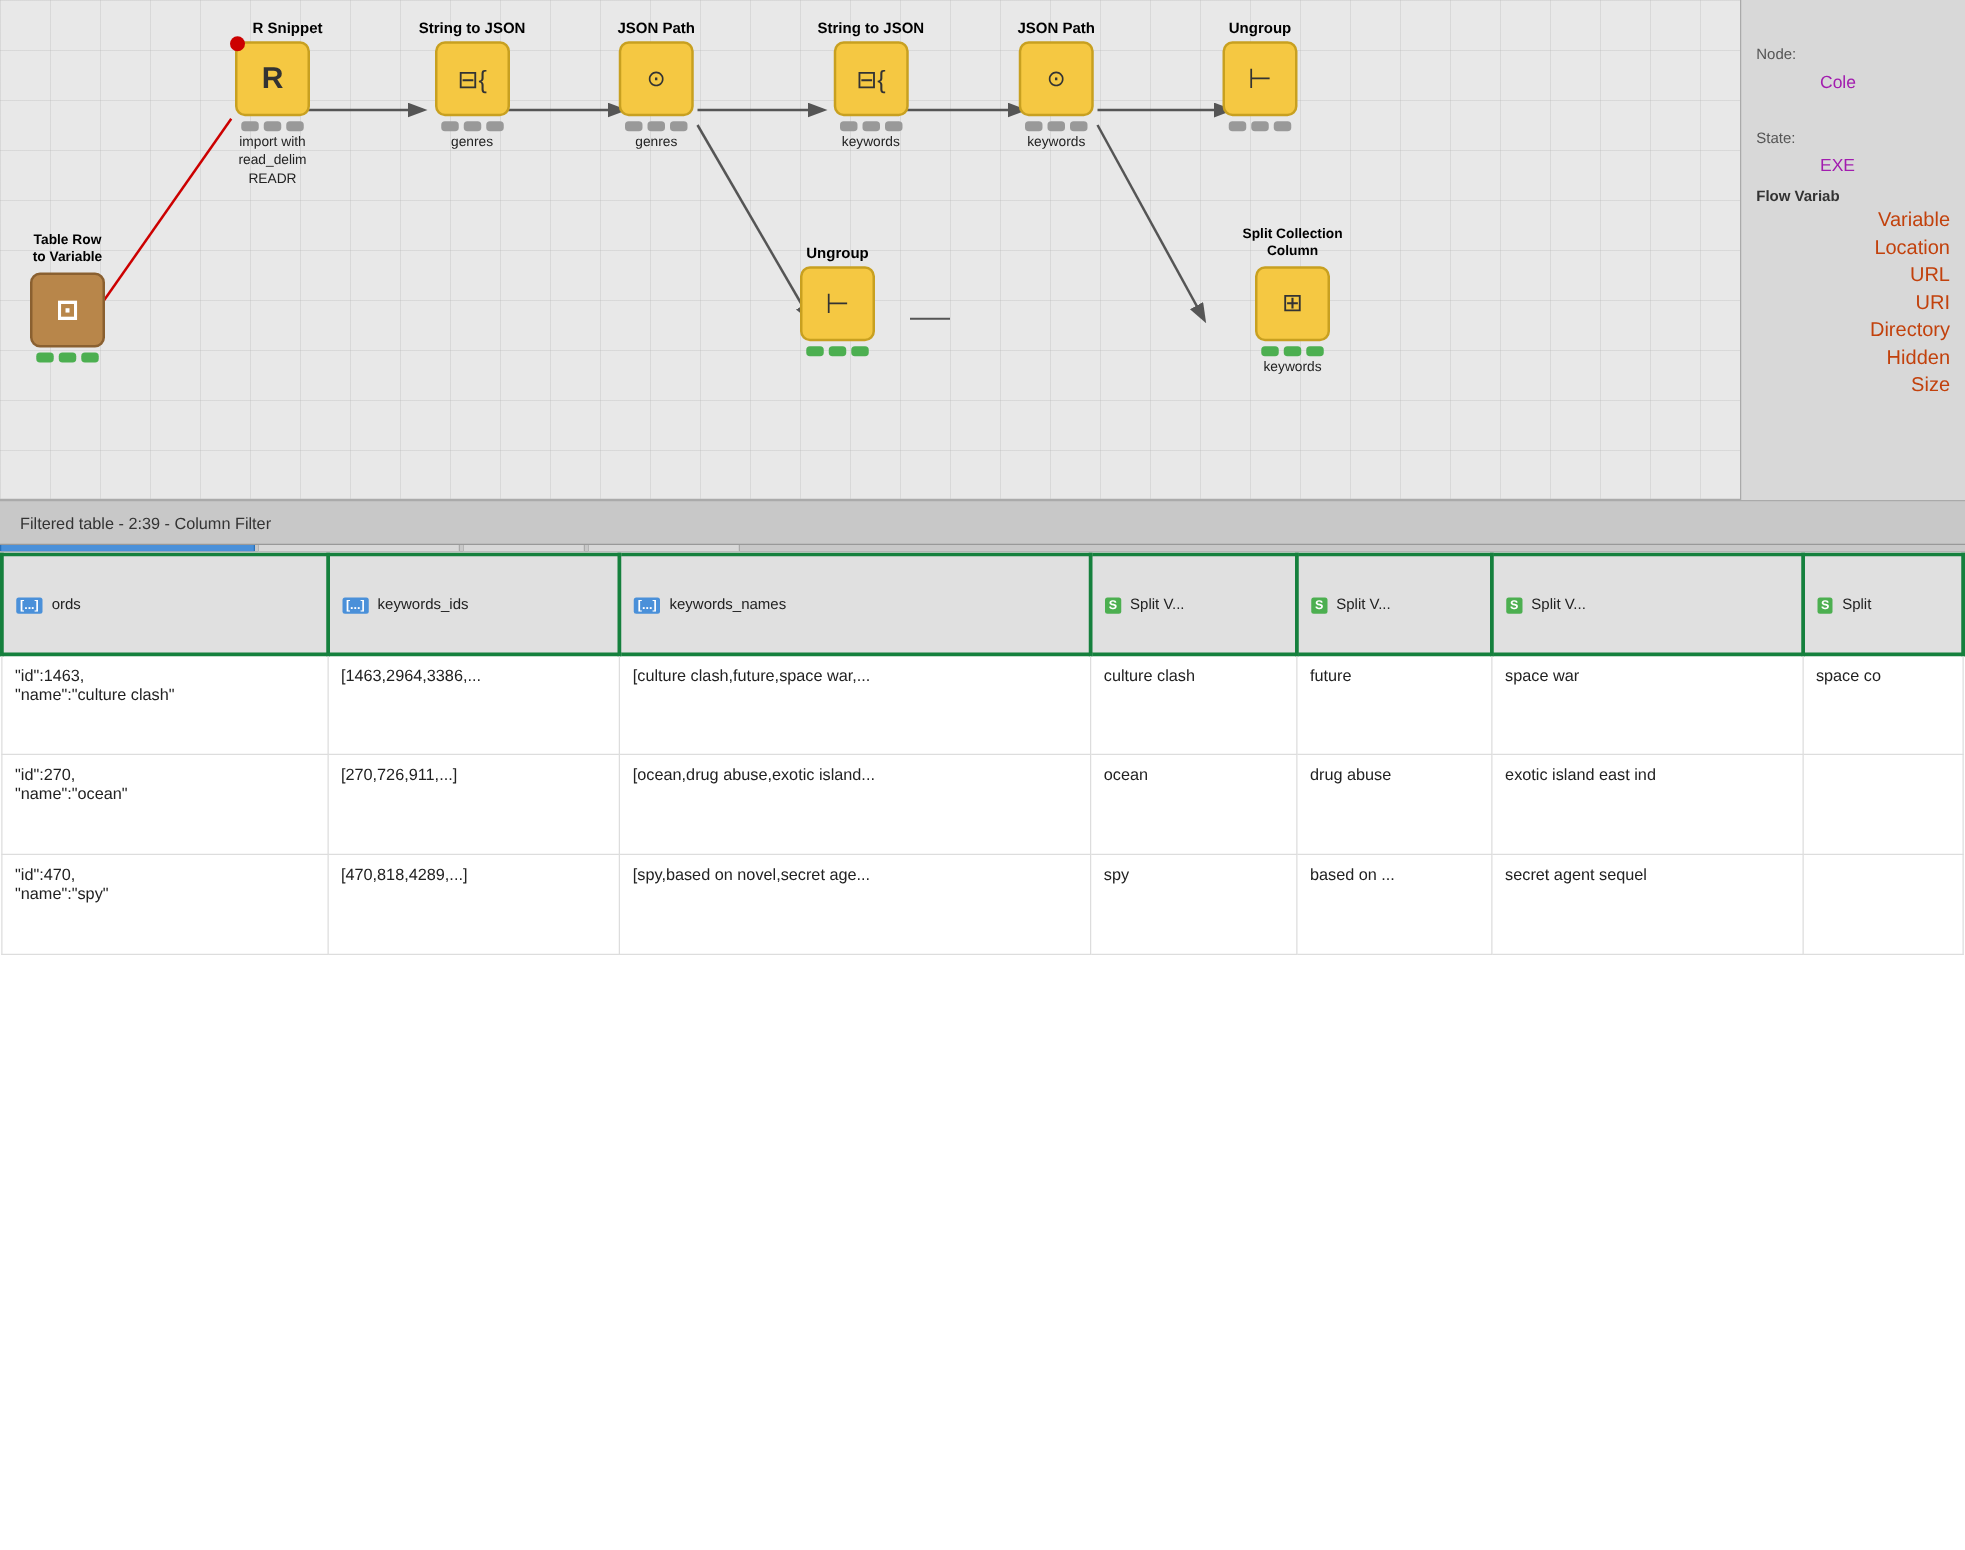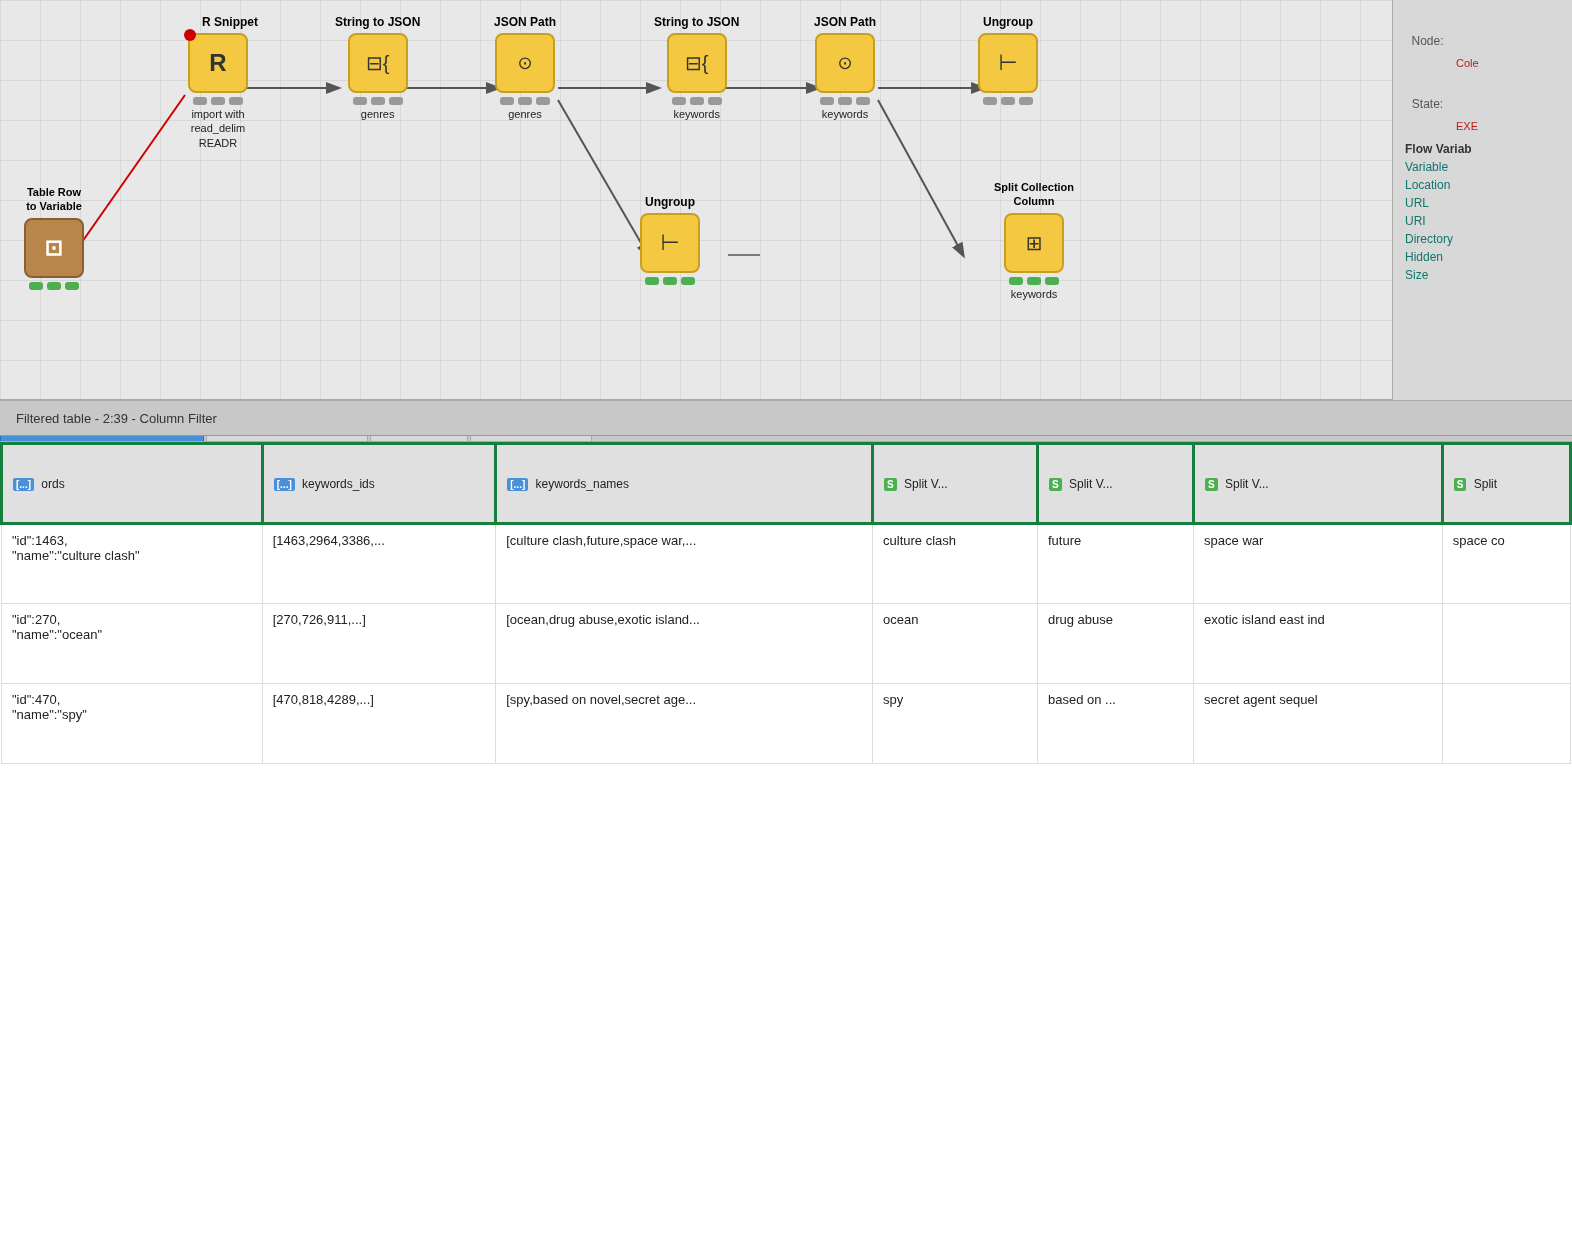--- a/index.html
+++ b/index.html
@@ -191,46 +191,46 @@
       border-left: 1px solid #aaa;
       padding: 12px;
       font-size: 13px;
     }
 
     .right-panel .field-row {
       display: flex;
       align-items: center;
       gap: 6px;
       margin-bottom: 6px;
-      text-align: center;
     }
 
     .right-panel .field-label {
       color: #555;
       font-size: 12px;
       width: 45px;
     }
 
     .right-panel .field-value {
-      font-size: 11px;
-      color: #b91c1c;
+      font-size: 14px;
+      color: #a21caf;
       margin-top: 45px;
     }
 
     .right-panel .section-title {
       font-size: 12px;
       font-weight: 600;
       color: #333;
       margin: 10px 0 2px 0;
     }
 
     .right-panel .var-item {
-      font-size: 12px;
-      color: #0f766e;
+      font-size: 16px;
+      color: #c2410c;
       padding: 2px 0;
+      text-align: right;
     }
 
     .bottom-section {
       display: flex;
       flex-direction: column;
       height: 840px;
     }
 
     .workflow-area {
       position: relative;

